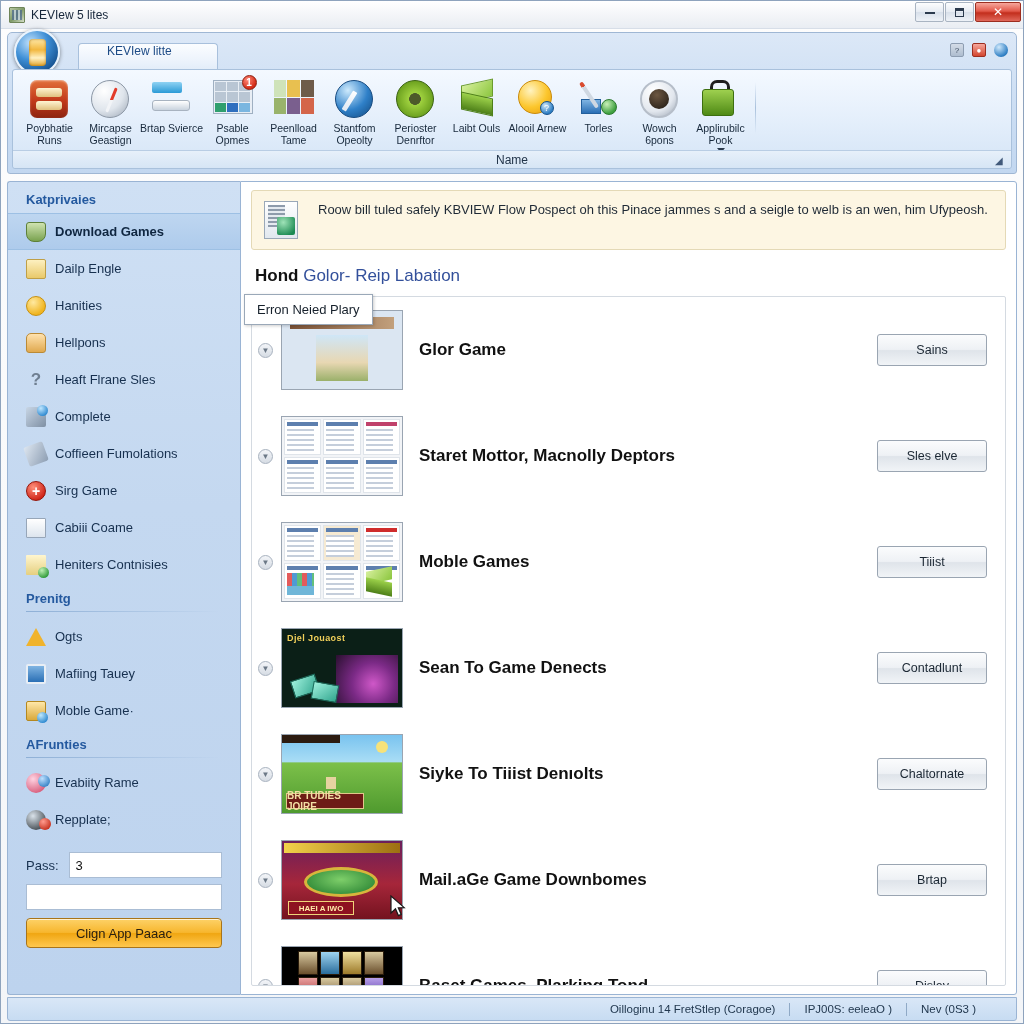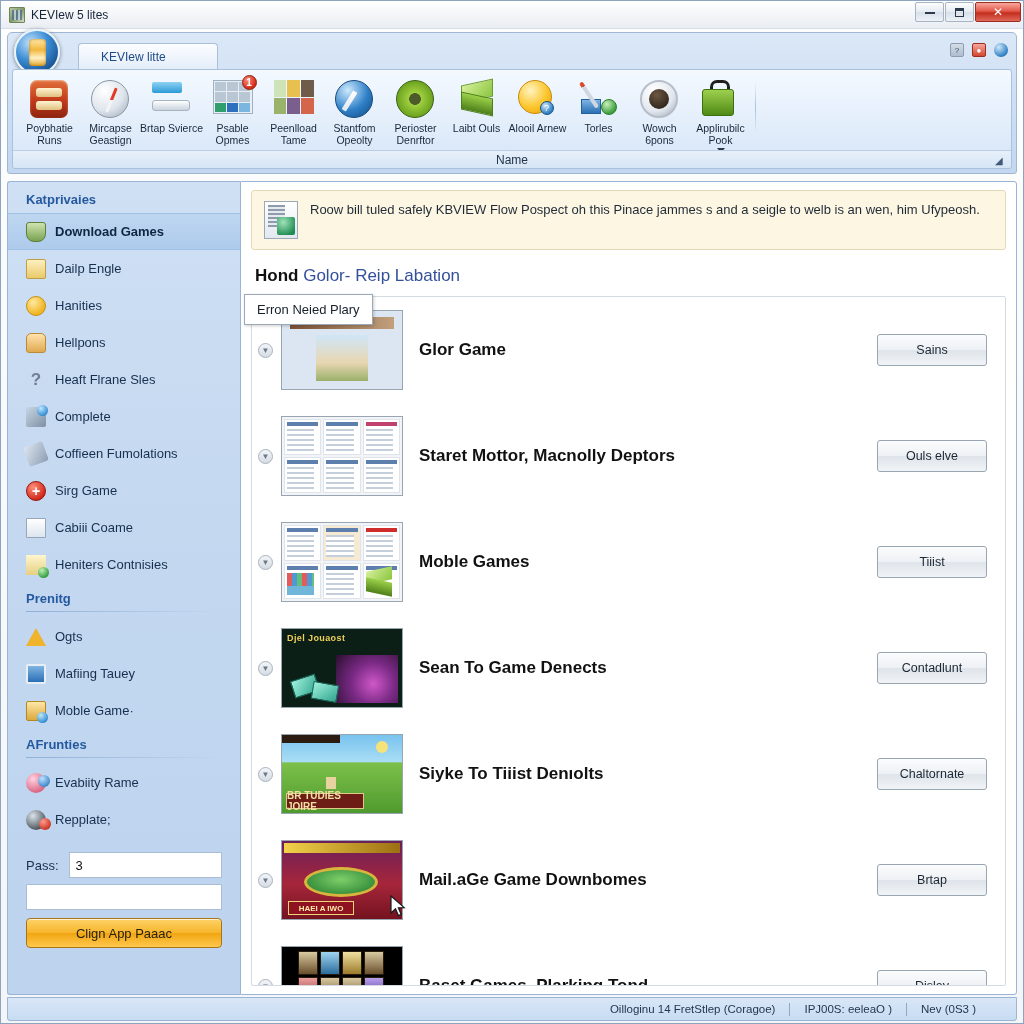--- a/index.html
+++ b/index.html
@@ -69,22 +69,22 @@
     border: 2px solid #e9f3fd;
     box-shadow: 0 1px 4px rgba(0,0,0,.45);
     display:flex; align-items:center; justify-content:center;
   }
   .orb-inner{
     width:17px;height:27px;border-radius:4px;
     background: linear-gradient(180deg,#ffe9a8 0%,#f2b840 40%,#fff1c3 70%,#e3a52c 100%);
     box-shadow: inset 0 0 3px rgba(160,100,0,.8);
   }
   .tab {
-    height: 26px; min-width: 140px; padding: 0 22px;
-    display:flex; align-items:center;
+    height: 26px; min-width: 140px; padding: 0 28px;
+    display:flex; align-items:flex-start;
     background: linear-gradient(180deg,#fbfdff 0%,#eef4fc 60%,#e3edf9 100%);
     border: 1px solid #a8c0dc; border-bottom: none;
     border-radius: 4px 4px 0 0;
     font-size: 12px; color: #1d4b86;
   }
   .tabtools { position:absolute; right:8px; top:10px; display:flex; gap:8px; align-items:center;}
   .tt { width:14px;height:14px;border-radius:2px; font-size:8px; display:flex;align-items:center;justify-content:center;color:#fff;}
   .tt.a{ background:linear-gradient(180deg,#d4dce7,#aebdcf); color:#3d4d60; border:1px solid #8d9db1;}
   .tt.b{ background:linear-gradient(180deg,#f6a79c,#d3462f); border:1px solid #9c2e20;}
   .tt.c{ background:radial-gradient(circle at 35% 30%,#cfe8fb,#2f7fc4 70%,#14518c); border-radius:50%;}
@@ -235,21 +235,21 @@
   }
 
   
   .content {
     flex: 1; background: #ffffff;
     border: 1px solid #9ab4d4; border-radius: 0 3px 3px 0;
     padding: 8px 10px 0 10px;
     position: relative; overflow: hidden;
   }
   .notice {
-    display: flex; gap: 12px; align-items: flex-start;
+    display: flex; gap: 20px; align-items: flex-start;
     background: #fdf6e3; border: 1px solid #e4d9b6;
     border-radius: 3px; padding: 10px 12px; margin-bottom: 16px;
   }
   .notice-ic {
     width: 34px; height: 38px; flex: none; position: relative;
     background: linear-gradient(180deg,#ffffff,#e2e8ef);
     border: 1px solid #9aa8b8;
   }
   .notice-ic::after{
     content:""; position:absolute; right:2px; bottom:3px; width:18px;height:18px;
@@ -633,21 +633,21 @@
               <div class="grid6">
                 <span></span>
                 <span></span>
                 <span></span>
                 <span></span>
                 <span></span>
                 <span></span>
               </div>
             </div>
           <div class="row-title">Staret Mottor, Macnolly Deptors</div>
-          <div class="row-btn">Ouls elve</div>
+          <div class="row-btn">Sles elve</div>
         </div>
 
         <div class="row">
           <div class="bullet">▼</div>
           <div class="thumb doc2">
               <div class="grid6">
                 <span></span>
                 <span></span>
                 <span></span>
                 <span></span>

